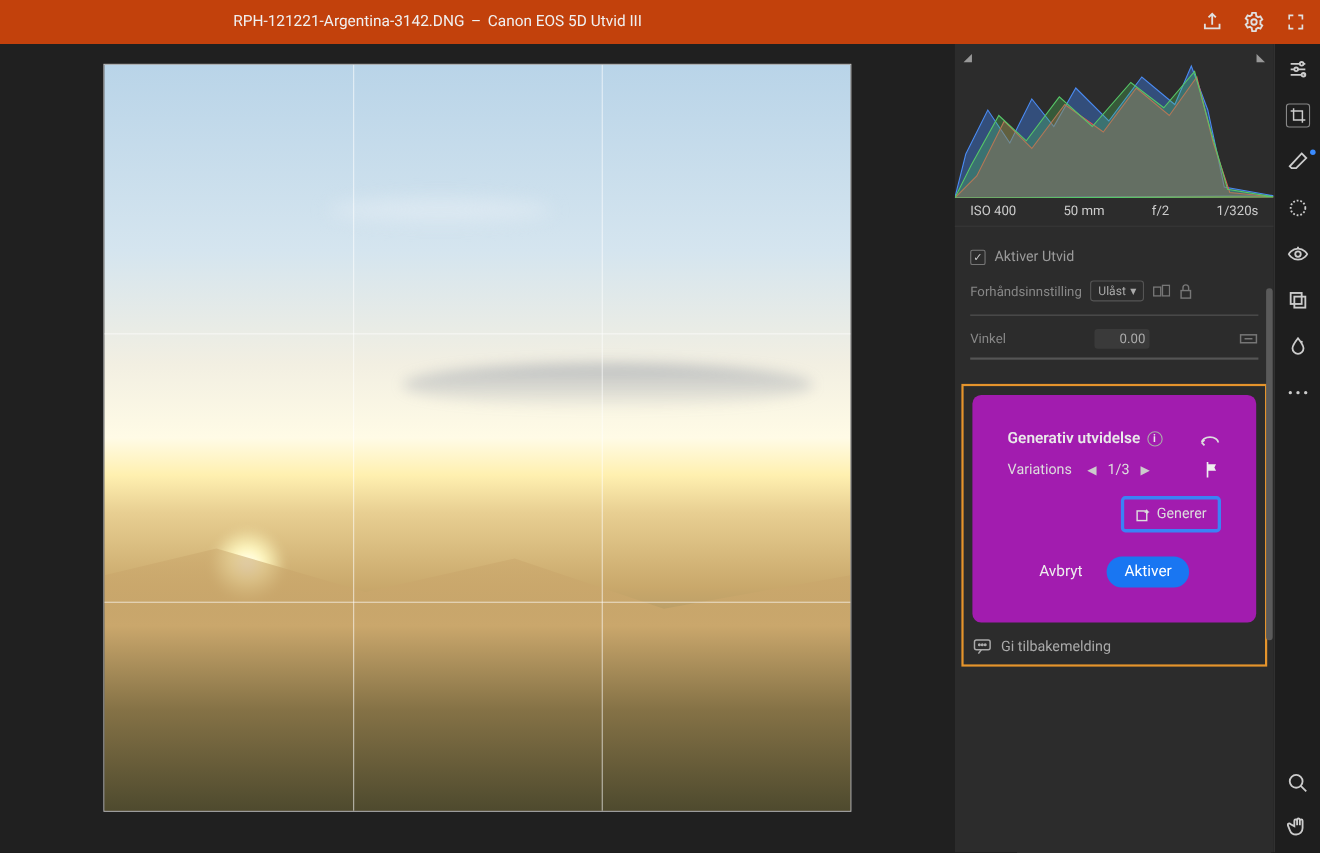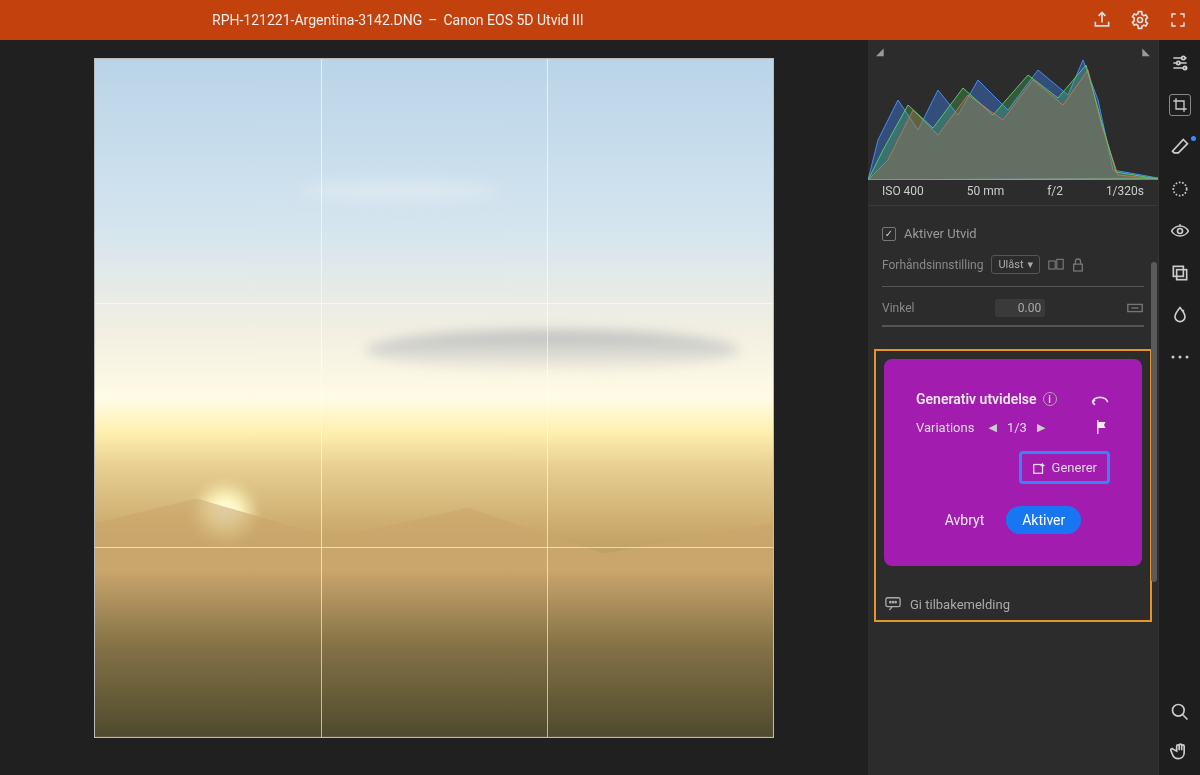--- a/index.html
+++ b/index.html
@@ -67,21 +67,21 @@
   .gen-title { font-size: 14px; font-weight: 600; color: #eaeaea; display: flex; align-items: center; gap: 6px; }
   .var-row { display: flex; align-items: center; gap: 14px; font-size: 13px; color: #ddd; margin-bottom: 16px; }
   .var-pager { display: flex; align-items: center; gap: 10px; }
   .arrow { color: #ccc; cursor: pointer; font-size: 11px; }
   .flag { margin-left: auto; color: #eee; }
   .gen-btn { display: inline-flex; align-items: center; gap: 6px; border: 3px solid #3b82f6; border-radius: 4px; padding: 6px 10px; font-size: 13px; color: #ddd; cursor: pointer; float: right; margin-bottom: 14px; }
   .clearfix::after { content: ""; display: table; clear: both; }
   .action-row { display: flex; justify-content: center; gap: 22px; align-items: center; margin-top: 8px; }
   .cancel-btn { color: #eee; font-size: 14px; cursor: pointer; }
   .keep-btn { background: #1976f2; color: #fff; border: none; border-radius: 16px; padding: 6px 16px; font-size: 14px; cursor: pointer; }
-  .feedback-row { display: flex; align-items: center; gap: 8px; margin-top: 30px; color: #aaa; font-size: 13px; }
+  .feedback-row { display: flex; align-items: center; gap: 8px; margin-top: 14px; color: #aaa; font-size: 13px; }
 
   .rotate-panel { padding: 14px; color: #888; }
   .rotate-title { font-size: 14px; font-weight: 600; color: #9a9a9a; margin-bottom: 12px; }
   .rotate-icons { display: flex; gap: 20px; color: #888; }
 
   .scroll-track { position: absolute; right: 0; top: 222px; bottom: 0; width: 8px; }
   .scroll-thumb { position: absolute; top: 0; width: 6px; right: 1px; height: 320px; background: #5a5a5a; border-radius: 3px; }
 
   
   .toolrail { width: 42px; background: #1e1e1e; display: flex; flex-direction: column; align-items: center; padding-top: 12px; gap: 20px; border-left: 1px solid #333; position: relative; }

